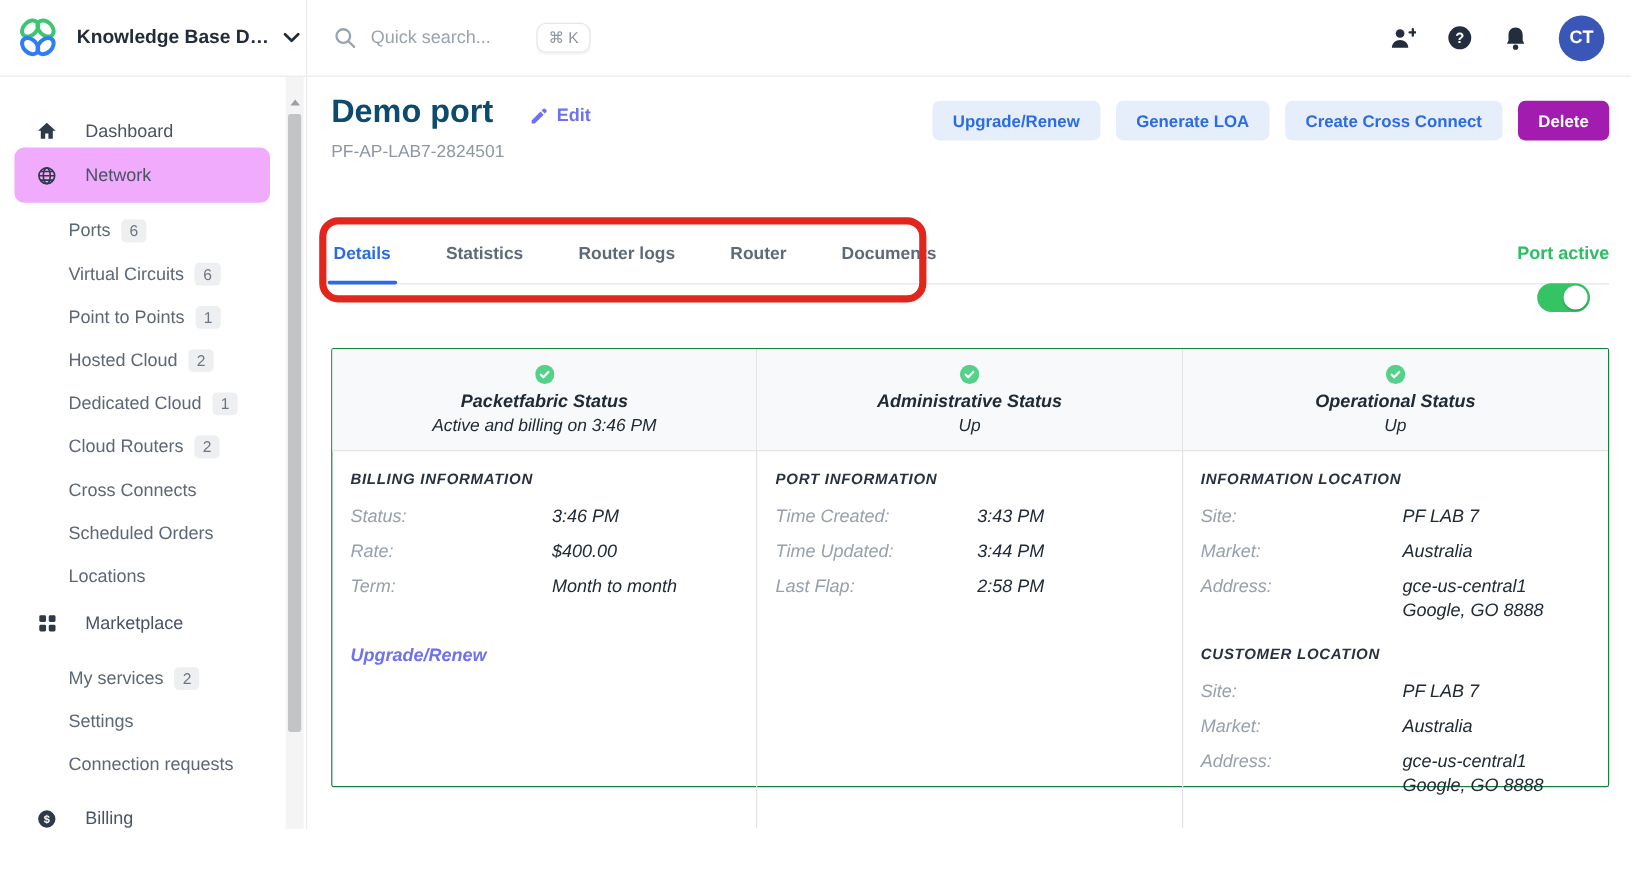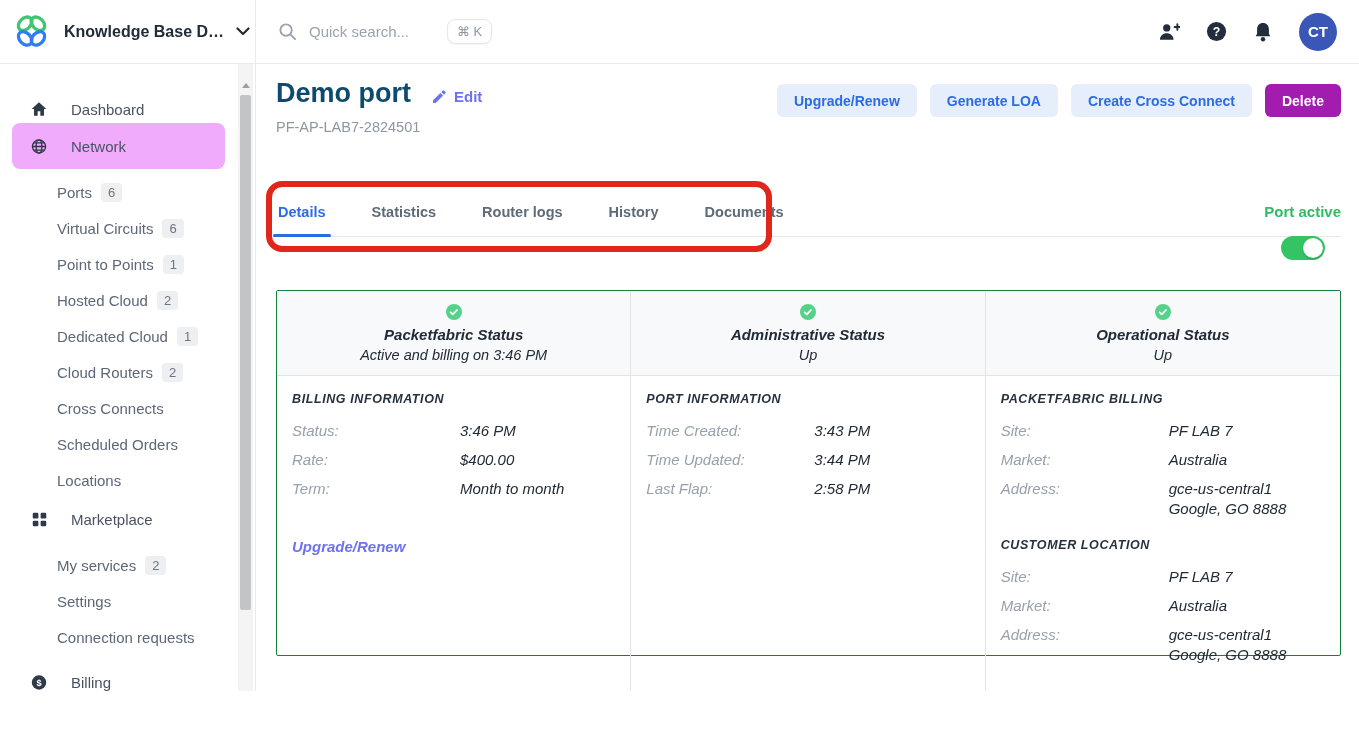--- a/index.html
+++ b/index.html
@@ -43,21 +43,21 @@
   
   .sb-track { position:absolute; left:238px; top:0; width:15px; height:670px; background:#f4f4f5; }
   .sb-arrow { position:absolute; left:0; width:15px; height:30px; display:flex; align-items:center; justify-content:center; }
   .sb-arrow.up { top:6px; } .sb-arrow.down { bottom:6px; }
   .tri-up { width:0; height:0; border-left:4px solid transparent; border-right:4px solid transparent; border-bottom:5px solid #9b9fa5; }
   .tri-down { width:0; height:0; border-left:4px solid transparent; border-right:4px solid transparent; border-top:5px solid #9b9fa5; }
   .sb-thumb { position:absolute; left:2px; width:11px; top:31px; height:515px; background:#c3c4c6; border-radius:2px; }
   
   .main { position:absolute; left:256px; top:64px; width:1103px; height:670px; background:#fff; overflow:hidden; }
   .page-title { position:absolute; left:20px; top:14px; font-size:27px; font-weight:bold; color:#0c4a6e; }
-  .edit-link { position:absolute; left:175px; top:24px; display:flex; align-items:center; gap:7px;
+  .edit-link { position:absolute; left:185px; top:24px; display:flex; align-items:center; gap:7px;
     color:#6e72ef; font-weight:bold; font-size:15px; cursor:pointer; }
   .port-id { position:absolute; left:20px; top:55px; font-size:14.5px; color:#8d97a3; }
   .actions { position:absolute; top:20px; right:18px; display:flex; gap:13px; }
   .btn { border:none; border-radius:6px; height:33px; padding:0 17px; font-size:14px; font-weight:bold;
     font-family:"Liberation Sans",sans-serif; cursor:pointer; }
   .btn.light { background:#e7eefb; color:#2b6be4; }
   .btn.danger { background:#a21caf; color:#fff; }
   
   .tabs-row { position:absolute; left:20px; right:18px; top:140px; }
   .tabs { display:flex; border-bottom:1px solid #e5e7ea; padding-bottom:16px; }
@@ -265,21 +265,21 @@
       <button class="btn light">Generate LOA</button>
       <button class="btn light">Create Cross Connect</button>
       <button class="btn danger">Delete</button>
     </div>
 
     <div class="tabs-row">
       <div class="tabs">
         <div class="tab active">Details</div>
         <div class="tab">Statistics</div>
         <div class="tab">Router logs</div>
-        <div class="tab">History</div>
+        <div class="tab">Router</div>
         <div class="tab">Documents</div>
       </div>
     </div>
     <div class="annotation"></div>
 
     <div class="port-toggle-wrap">
       <span class="port-label">Port active</span>
       <div class="toggle">
           <div class="knob"></div>
         </div>
@@ -343,21 +343,21 @@
       <div class="card">
         <div class="card-head">
           <svg width="16" height="16" viewBox="0 0 16 16" style="margin:0 auto">
               <circle cx="8" cy="8" r="8" fill="#55d189"></circle>
               <path d="M4.7 8.3 l2.1 2.1 4.2-4.4" stroke="#fff" stroke-width="1.8" fill="none" stroke-linecap="round" stroke-linejoin="round"></path>
             </svg>
           <div class="card-title">Operational Status</div>
           <div class="card-sub">Up</div>
         </div>
         <div class="card-body">
-          <div class="sec-title">PACKETFABRIC BILLING</div>
+          <div class="sec-title">INFORMATION LOCATION</div>
           <div class="info-row">
             <span class="i-label">Site:</span>
             <span class="i-value">PF LAB 7</span>
           </div>
           <div class="info-row">
             <span class="i-label">Market:</span>
             <span class="i-value">Australia</span>
           </div>
           <div class="info-row">
             <span class="i-label">Address:</span>

